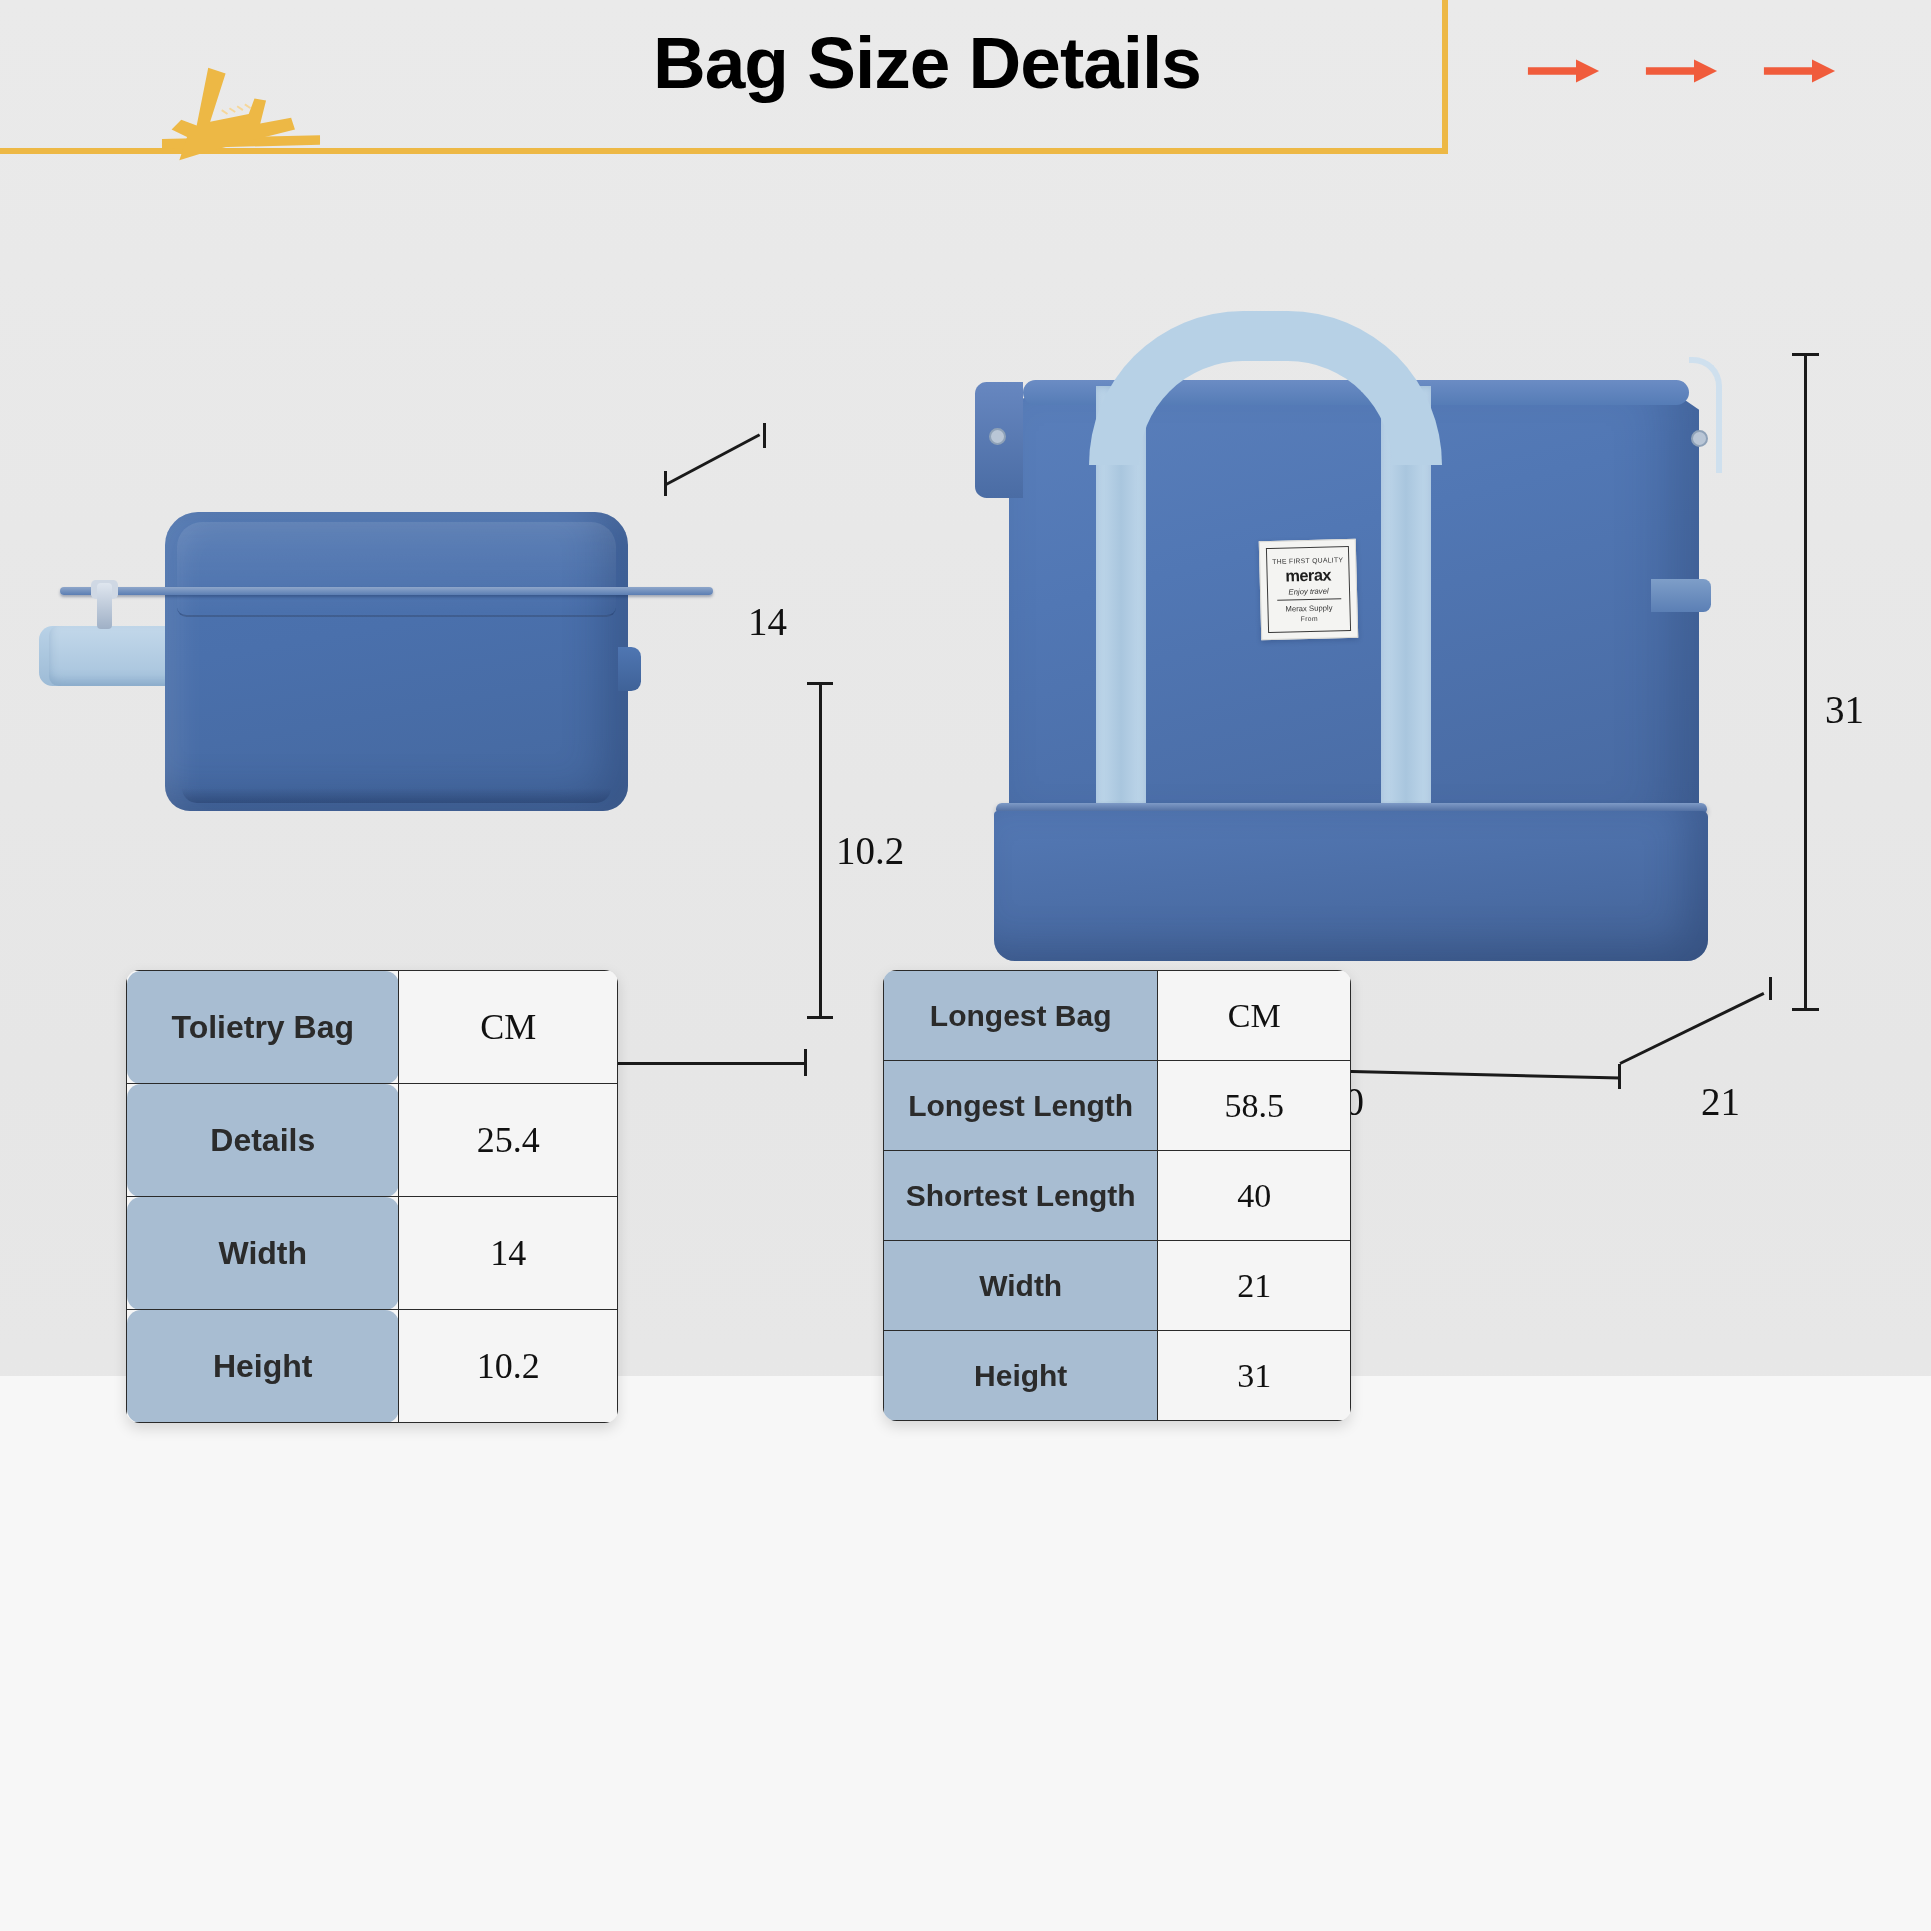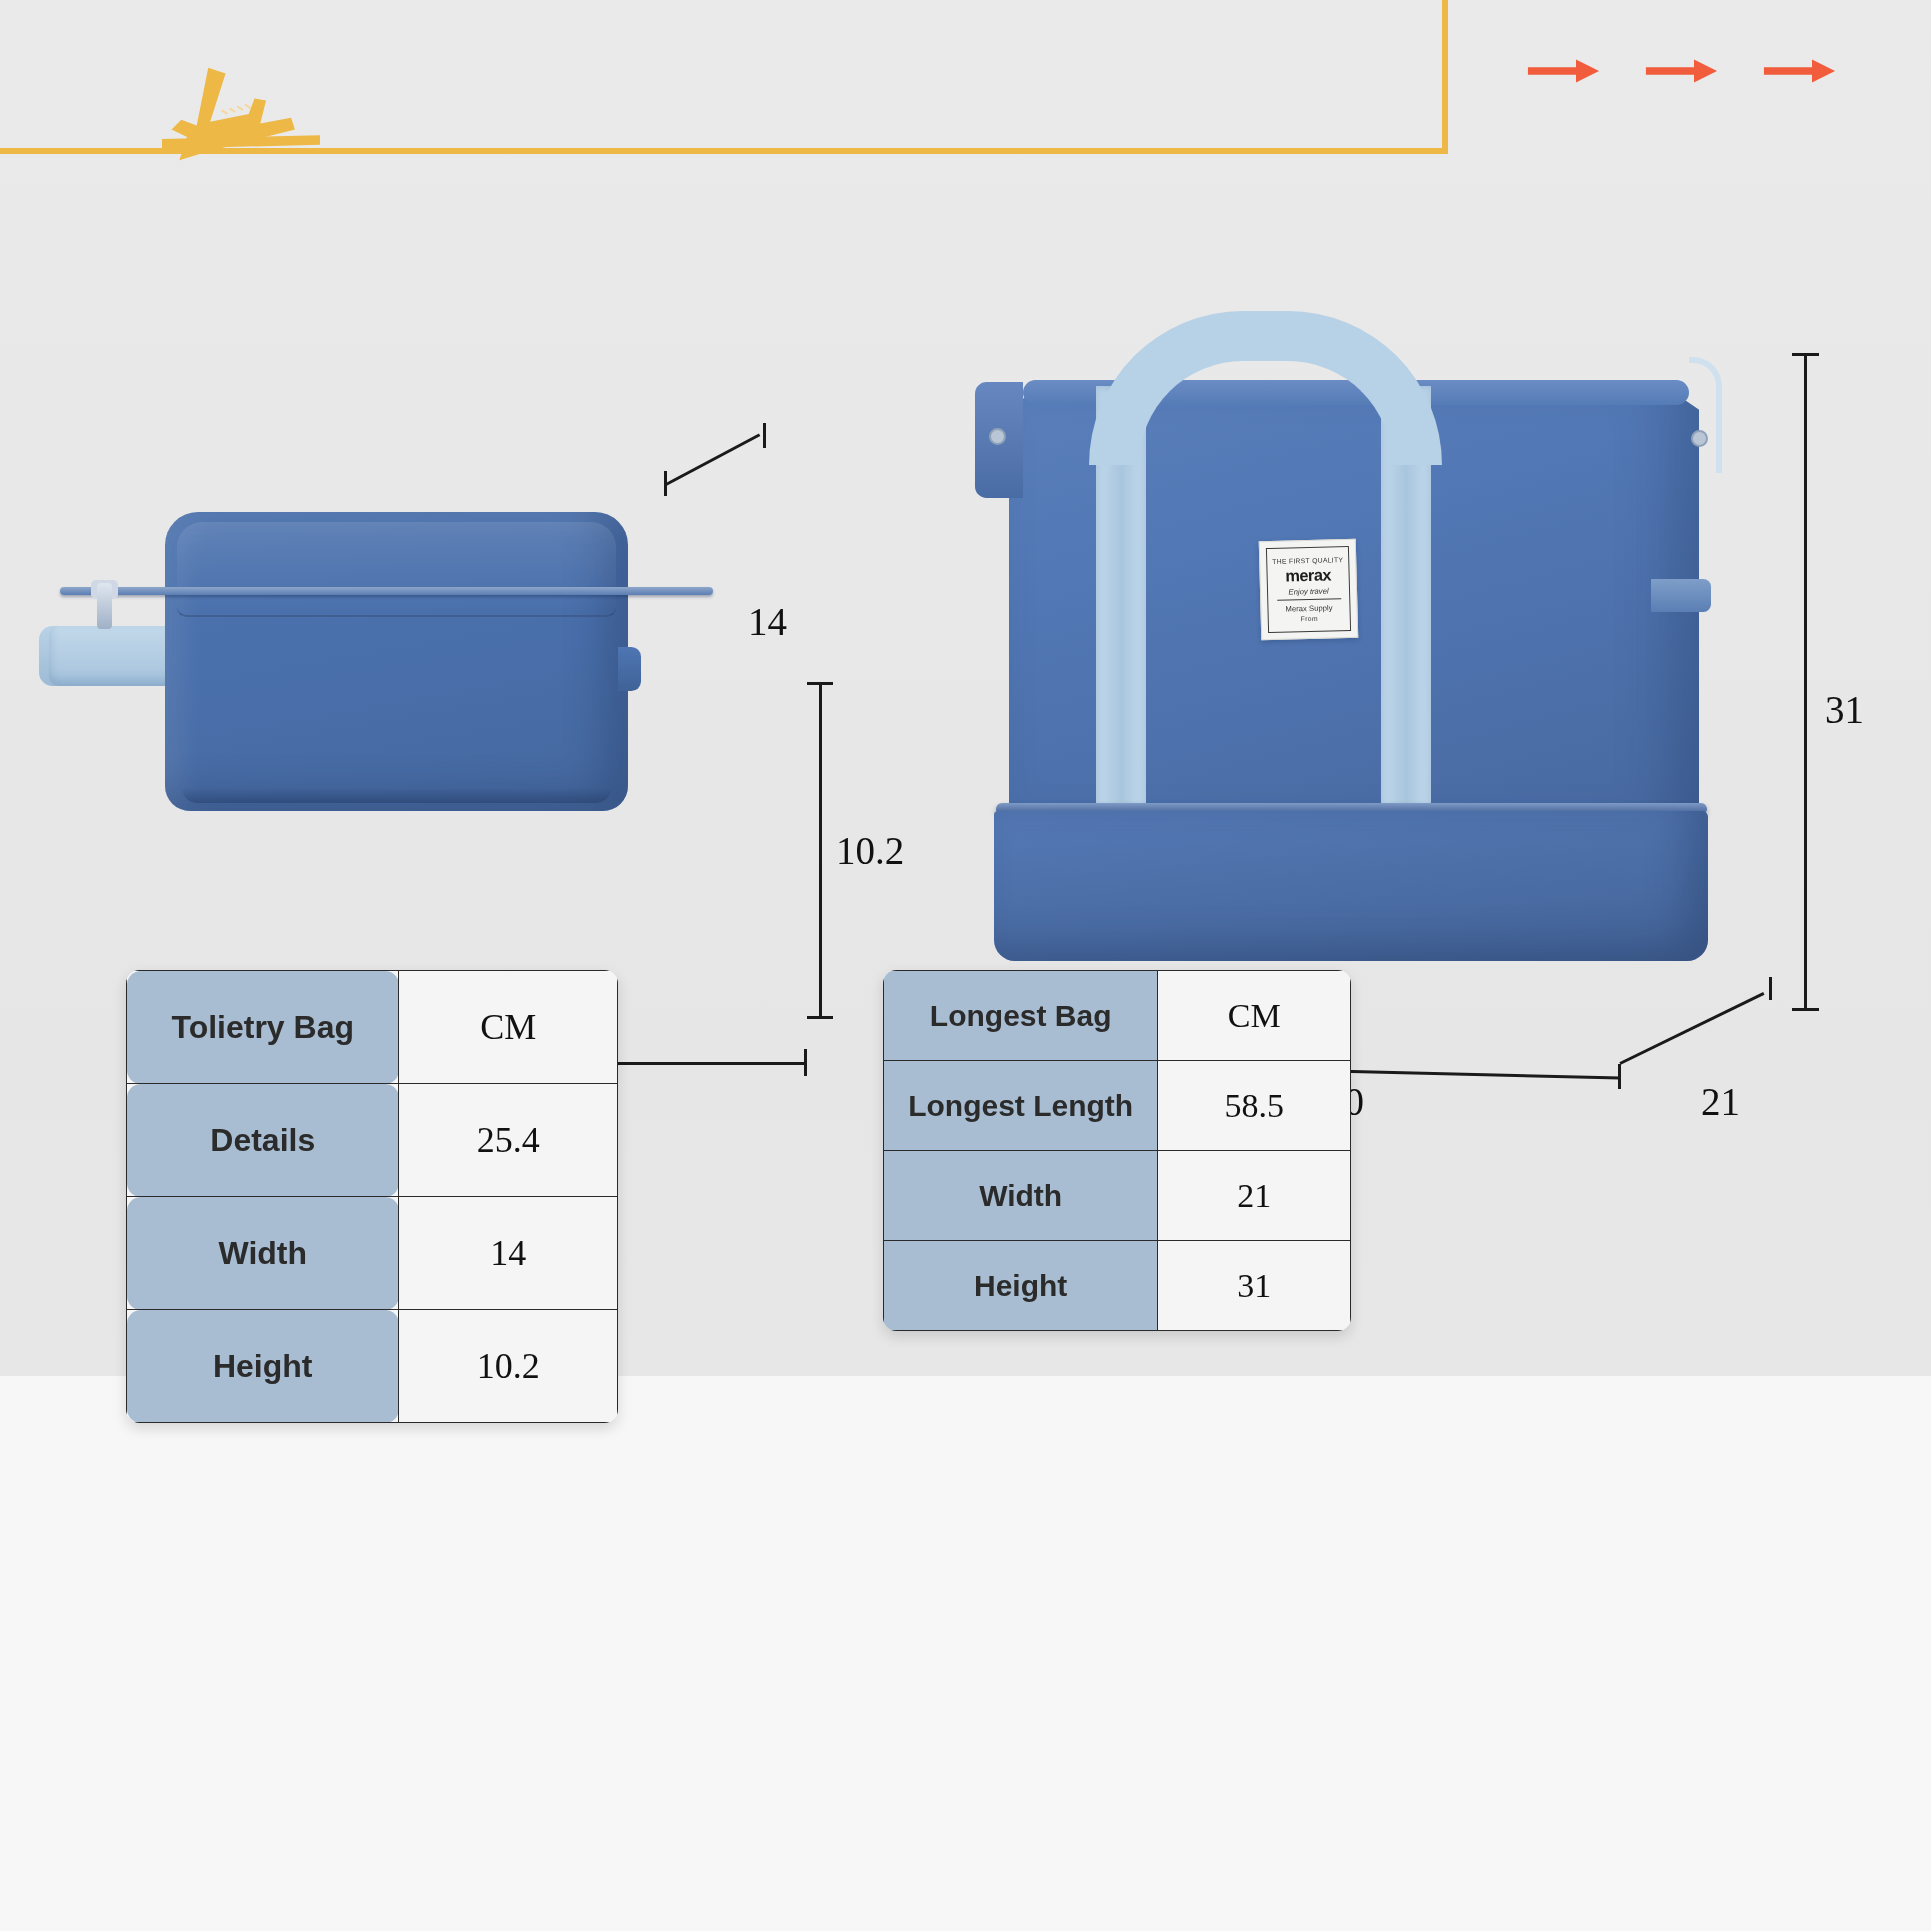--- a/index.html
+++ b/index.html
@@ -361,20 +361,21 @@
 </style>
 </head>
 <body>
 
 <div id="page">
 
   <div class="lower-band"></div>
 
   <div class="header-frame"></div>
 
+  <div class="title">Bag Size Details</div>
 
   <svg class="plane" viewBox="0 0 180 110">
     <path d="M8 92 L172 88 L172 78 L8 82 Z" fill="#edb845"></path>
     <path d="M56 8 L74 14 L58 64 L98 56 L104 40 L116 42 L110 66
              L142 60 L146 72 L52 96 L26 104 L34 80 L18 72 L28 62
              L44 68 Z" fill="#edb845"></path>
     <g stroke="#f6d79a" stroke-width="2">
       <line x1="70" y1="52" x2="76" y2="56"></line>
       <line x1="78" y1="50" x2="84" y2="54"></line>
       <line x1="86" y1="48" x2="92" y2="52"></line>
@@ -490,20 +491,24 @@
     <tbody>
       <tr>
         <td class="lbl-cell">Longest Bag</td>
         <td class="val-cell">CM</td>
       </tr>
       <tr>
         <td class="lbl-cell">Longest Length</td>
         <td class="val-cell">58.5</td>
       </tr>
       <tr>
+        <td class="lbl-cell">Shortest Length</td>
+        <td class="val-cell">40</td>
+      </tr>
+      <tr>
         <td class="lbl-cell">Width</td>
         <td class="val-cell">21</td>
       </tr>
       <tr>
         <td class="lbl-cell">Height</td>
         <td class="val-cell">31</td>
       </tr>
     </tbody>
   </table>
 

